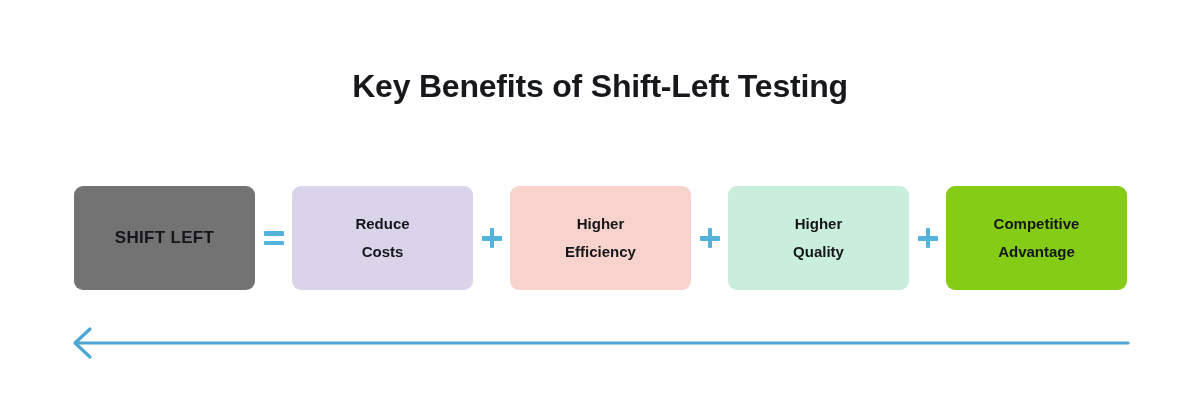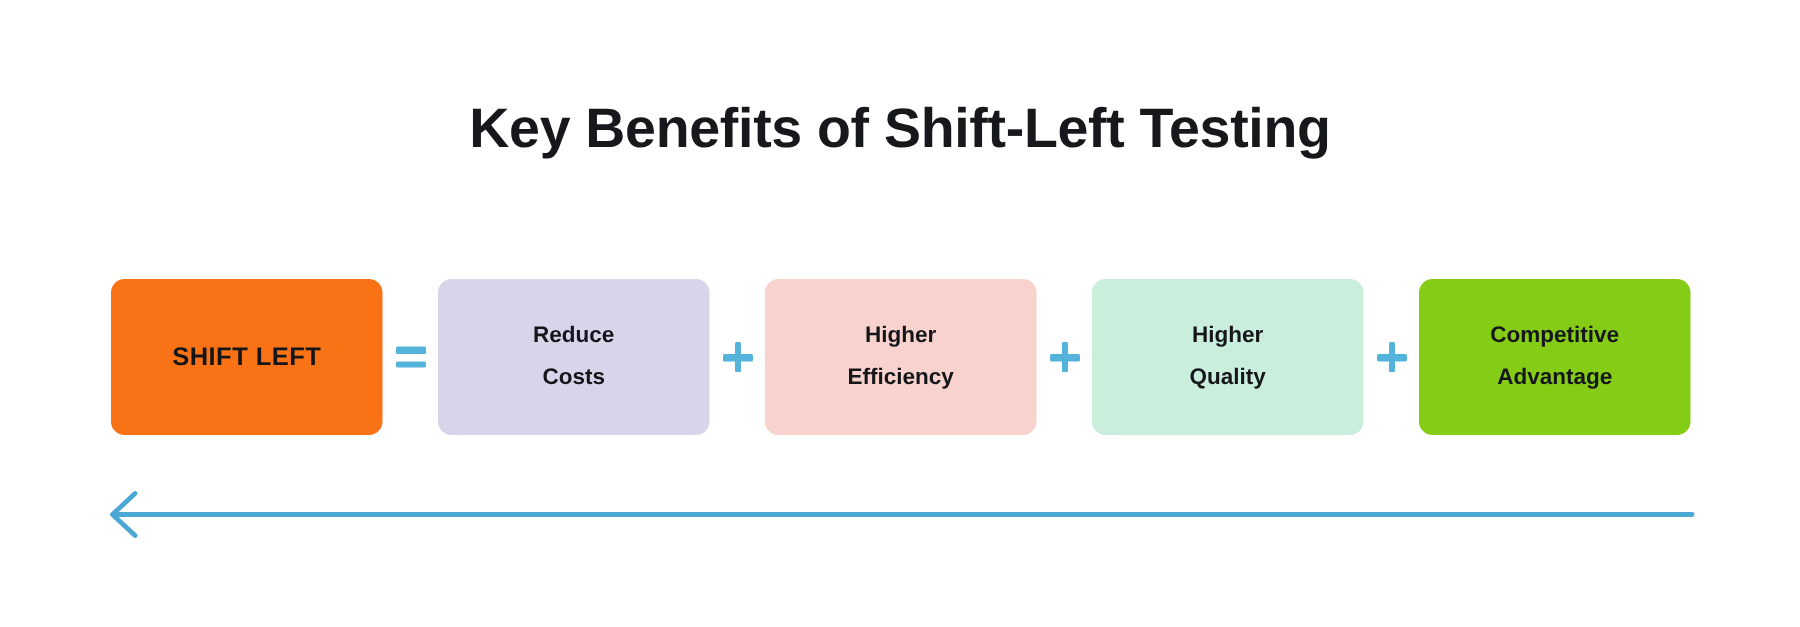--- a/index.html
+++ b/index.html
@@ -21,21 +21,21 @@
     height: 418px;
     background: #ffffff;
   }
 
   #page-title {
     position: absolute;
     top: 64px;
     left: 0;
     width: 1200px;
     text-align: center;
-    font-size: 37px;
+    font-size: 32px;
     font-weight: bold;
     color: #17181c;
     letter-spacing: -0.2px;
     line-height: 44px;
   }
 
   #equation-row {
     position: absolute;
     top: 186px;
     left: 74px;
@@ -141,21 +141,21 @@
 </style>
 </head>
 <body>
 
 <div id="infographic">
 
   <div id="page-title">Key Benefits of Shift-Left Testing</div>
 
   <div id="equation-row">
 
-    <div class="benefit-box source" style="background:#f97316;text-align:center;">
+    <div class="benefit-box source" style="background:#737373;text-align:center;">
       <span class="benefit-label">SHIFT LEFT</span>
     </div>
 
     <div class="operator">
       <span class="op-equals"></span>
     </div>
 
     <div class="benefit-box" style="background:#d9d4ea;">
       <span class="benefit-label">Reduce
 Costs</span>

